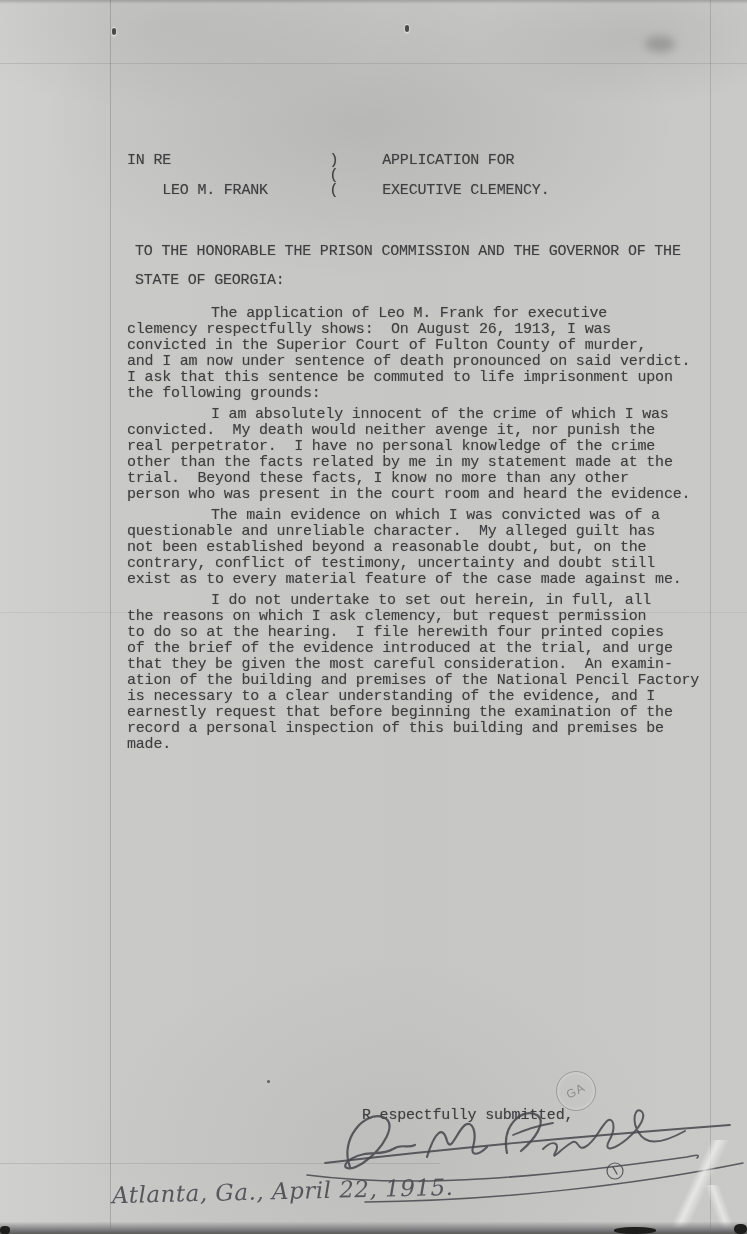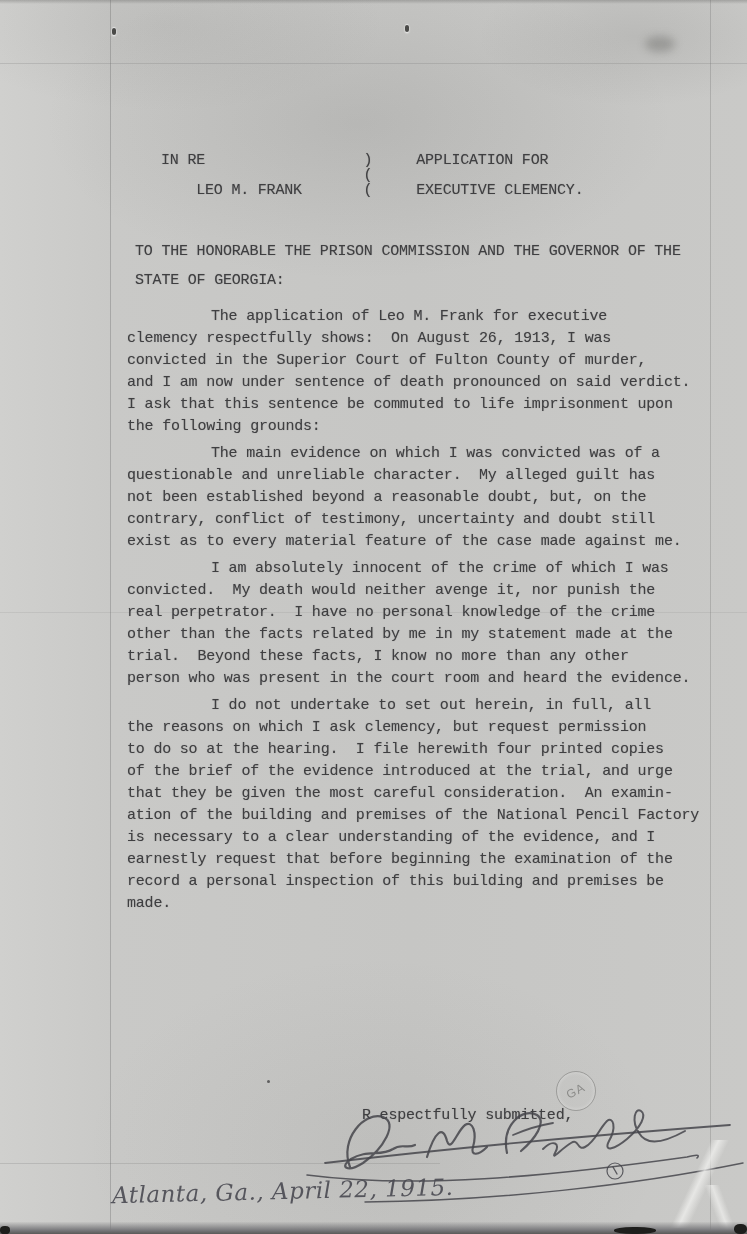--- a/index.html
+++ b/index.html
@@ -23,24 +23,24 @@
     letter-spacing:-0.2px;
     color:#3f3f41;
     text-shadow:0 0 1px rgba(63,63,65,.4);
   }
   .vfold{position:absolute;top:0;bottom:0;width:1px;background:rgba(95,95,95,.32);}
   .hcrease{position:absolute;height:1px;background:rgba(110,110,110,.22);}
   .pin{position:absolute;width:4px;height:7px;background:#4a4a48;border-radius:2px;
        box-shadow:0 1px 2px rgba(255,255,255,.9), 0 -1px 1px rgba(255,255,255,.6);}
   .smudge{position:absolute;width:30px;height:16px;border-radius:50%;
        background:rgba(88,88,86,.35);filter:blur(4px);}
-  .header-block{top:153px;left:127px;line-height:15px;margin-left:34px;}
+  .header-block{top:153px;left:127px;line-height:15px;}
   .salutation{top:238px;left:127px;line-height:28.6px;margin-left:8px;}
   .body-block{position:absolute;top:306px;left:127px;}
-  .para{white-space:pre;line-height:22px;text-indent:84px;
+  .para{white-space:pre;line-height:16px;text-indent:84px;
         font-size:15px;letter-spacing:-0.2px;color:#3f3f41;
         text-shadow:0 0 1px rgba(63,63,65,.4);}
   .para + .para{margin-top:5px;}
   .closing{top:1106px;left:362px;line-height:20px;}
   .stamp{
     position:absolute;left:556px;top:1071px;width:38px;height:38px;
     border:1px solid rgba(120,120,118,.55);border-radius:50%;
     box-shadow:inset 0 0 4px rgba(255,255,255,.35);
     display:flex;align-items:center;justify-content:center;
   }
@@ -95,31 +95,31 @@
   <div class="typed salutation">TO THE HONORABLE THE PRISON COMMISSION AND THE GOVERNOR OF THE
 STATE OF GEORGIA:</div>
 
   <div class="body-block">
     <div class="para">The application of Leo M. Frank for executive
 clemency respectfully shows:  On August 26, 1913, I was
 convicted in the Superior Court of Fulton County of murder,
 and I am now under sentence of death pronounced on said verdict.
 I ask that this sentence be commuted to life imprisonment upon
 the following grounds:</div>
-    <div class="para">The main evidence on which I was convicted was of a
-questionable and unreliable character.  My alleged guilt has
-not been established beyond a reasonable doubt, but, on the
-contrary, conflict of testimony, uncertainty and doubt still
-exist as to every material feature of the case made against me.</div>
     <div class="para">I am absolutely innocent of the crime of which I was
 convicted.  My death would neither avenge it, nor punish the
 real perpetrator.  I have no personal knowledge of the crime
 other than the facts related by me in my statement made at the
 trial.  Beyond these facts, I know no more than any other
 person who was present in the court room and heard the evidence.</div>
+    <div class="para">The main evidence on which I was convicted was of a
+questionable and unreliable character.  My alleged guilt has
+not been established beyond a reasonable doubt, but, on the
+contrary, conflict of testimony, uncertainty and doubt still
+exist as to every material feature of the case made against me.</div>
     <div class="para">I do not undertake to set out herein, in full, all
 the reasons on which I ask clemency, but request permission
 to do so at the hearing.  I file herewith four printed copies
 of the brief of the evidence introduced at the trial, and urge
 that they be given the most careful consideration.  An examin-
 ation of the building and premises of the National Pencil Factory
 is necessary to a clear understanding of the evidence, and I
 earnestly request that before beginning the examination of the
 record a personal inspection of this building and premises be
 made.</div>

